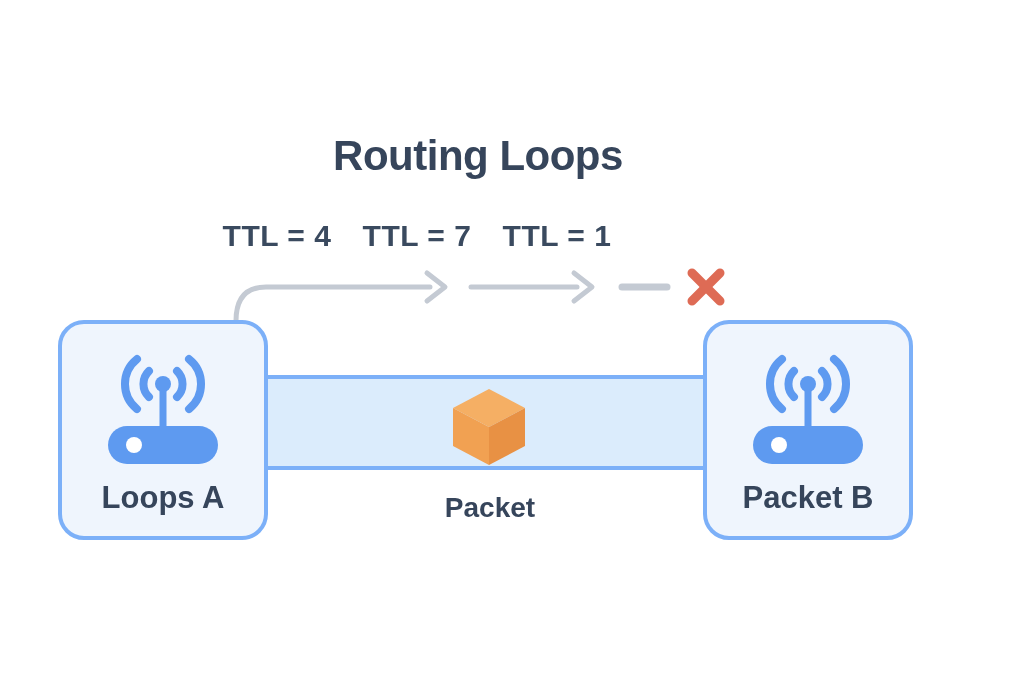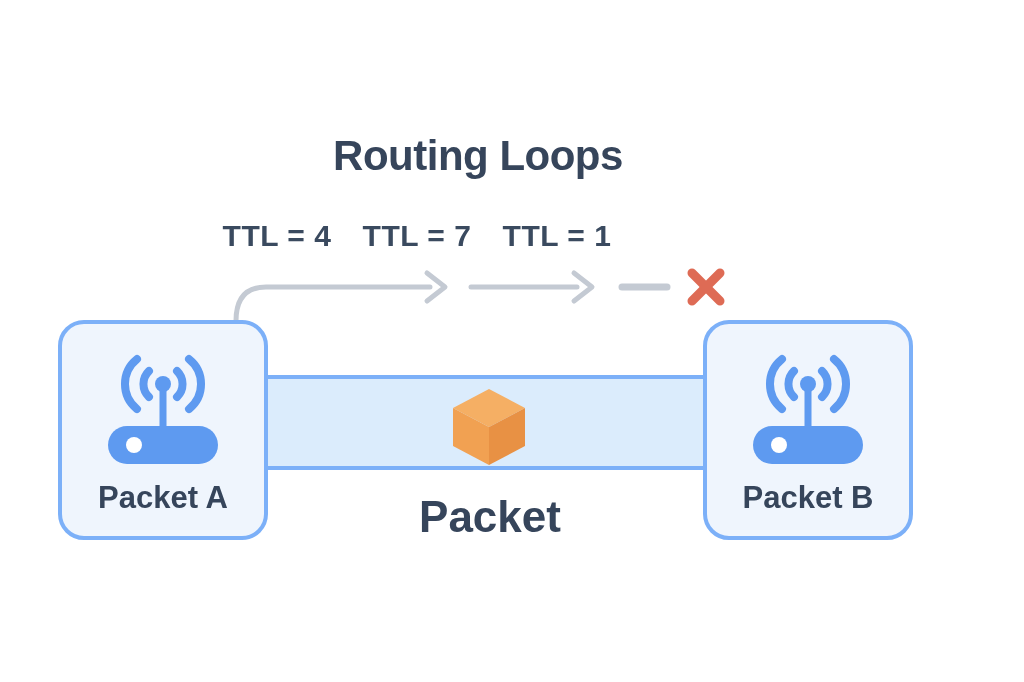--- a/index.html
+++ b/index.html
@@ -25,21 +25,21 @@
     background:#EFF5FD;border:4px solid #7CB0F8;border-radius:26px;z-index:3;
     display:flex;flex-direction:column;align-items:center;justify-content:flex-end;
   }
   .router-node .router-icon{position:absolute;top:30px;left:50%;transform:translateX(-50%);}
   .router-label{
     margin-bottom:20px;font-size:31px;font-weight:700;color:#36455B;white-space:nowrap;
   }
   .cube{position:absolute;left:453px;top:389px;z-index:4;}
   .packet-label{
     position:absolute;left:490px;top:492px;transform:translateX(-50%);
-    font-size:44px;font-weight:700;color:#36455B;white-space:nowrap;z-index:2;
+    font-size:28px;font-weight:700;color:#36455B;white-space:nowrap;z-index:2;
   }
 </style>
 </head>
 <body>
 
 <div class="canvas">
 
   <div class="title">Routing Loops</div>
 
   <div class="ttl-label" style="left:277px">TTL = 4</div>
@@ -72,21 +72,21 @@
     <svg class="router-icon" width="120" height="110" viewBox="0 0 120 110">
       <path d="M34 5 A32 32 0 0 0 34 55" fill="none" stroke-width="8" stroke-linecap="round" stroke="#5E9AF0"></path>
       <path d="M46 17 A18 18 0 0 0 46 43" fill="none" stroke-width="8" stroke-linecap="round" stroke="#5E9AF0"></path>
       <path d="M74 17 A18 18 0 0 1 74 43" fill="none" stroke-width="8" stroke-linecap="round" stroke="#5E9AF0"></path>
       <path d="M86 5 A32 32 0 0 1 86 55" fill="none" stroke-width="8" stroke-linecap="round" stroke="#5E9AF0"></path>
       <circle cx="60" cy="30" r="8" fill="#5E9AF0"></circle>
       <rect x="56.5" y="30" width="7" height="48" fill="#5E9AF0"></rect>
       <rect x="5" y="72" width="110" height="38" rx="19" fill="#5E9AF0"></rect>
       <circle cx="31" cy="91" r="8" fill="#FFFFFF"></circle>
     </svg>
-    <div class="router-label">Packet A</div>
+    <div class="router-label">Loops A</div>
   </div>
 
   <div class="router-node" style="left:703px">
     <svg class="router-icon" width="120" height="110" viewBox="0 0 120 110">
       <path d="M34 5 A32 32 0 0 0 34 55" fill="none" stroke-width="8" stroke-linecap="round" stroke="#5E9AF0"></path>
       <path d="M46 17 A18 18 0 0 0 46 43" fill="none" stroke-width="8" stroke-linecap="round" stroke="#5E9AF0"></path>
       <path d="M74 17 A18 18 0 0 1 74 43" fill="none" stroke-width="8" stroke-linecap="round" stroke="#5E9AF0"></path>
       <path d="M86 5 A32 32 0 0 1 86 55" fill="none" stroke-width="8" stroke-linecap="round" stroke="#5E9AF0"></path>
       <circle cx="60" cy="30" r="8" fill="#5E9AF0"></circle>
       <rect x="56.5" y="30" width="7" height="48" fill="#5E9AF0"></rect>

